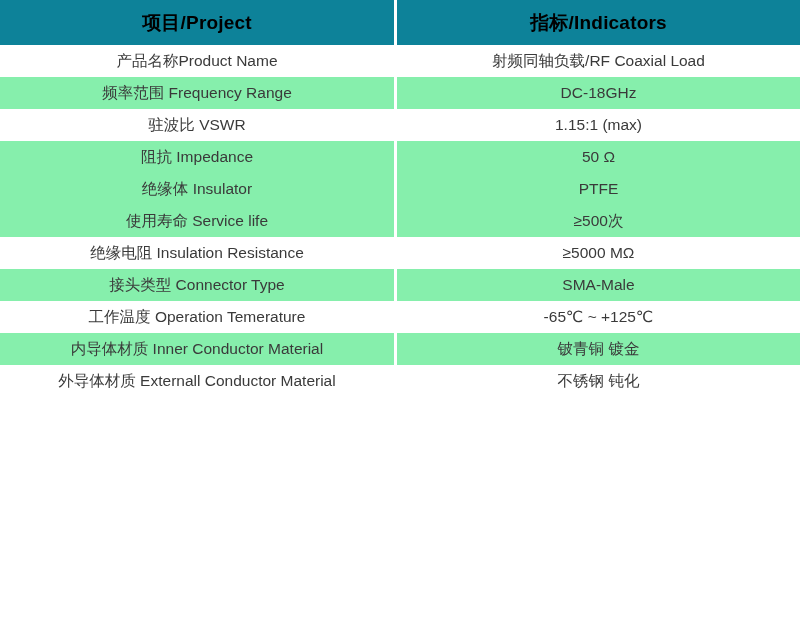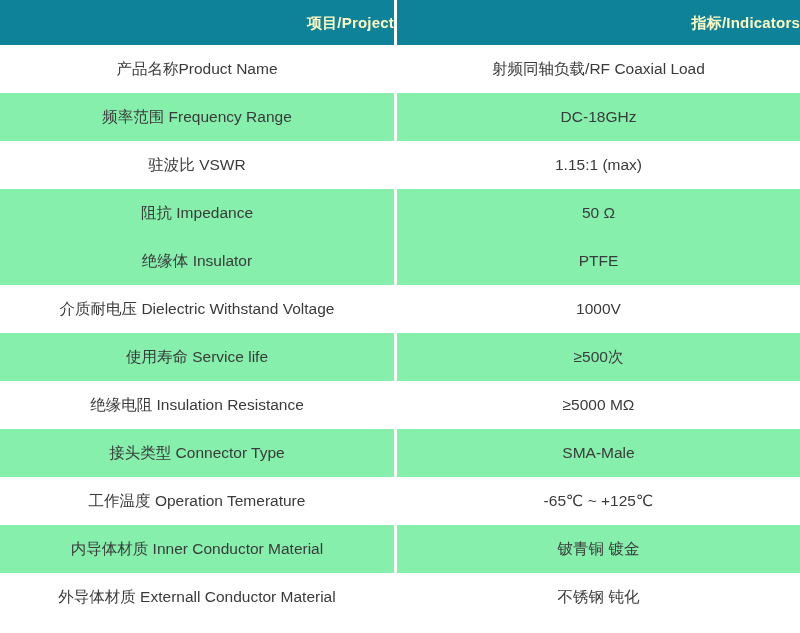--- a/index.html
+++ b/index.html
@@ -21,41 +21,41 @@
     border-collapse: collapse;
     table-layout: fixed;
   }
 
   
   .spec-table thead tr {
     height: 45px;
   }
   .spec-table thead th {
     background: #0d8299;
-    color: #fef9c3;
-    font-size: 15px;
+    color: #000000;
+    font-size: 19px;
     font-weight: bold;
-    text-align: right;
+    text-align: center;
     vertical-align: middle;
     padding: 0;
     letter-spacing: 0.2px;
     line-height: 45px;
     position: relative;
   }
   .spec-table thead th.col-project {
     width: 394px;
     border-right: 3px solid #ffffff;
   }
   .spec-table thead th.col-indicator {
     width: 403px;
   }
 
   
   .spec-table tbody tr {
-    height: 48px;
+    height: 32px;
     padding-left: 36px;
   }
   .spec-table tbody tr.row-odd td {
     background: #ffffff;
   }
   .spec-table tbody tr.row-even td {
     background: #86efac;
   }
   .spec-table tbody td {
     padding: 0;
@@ -99,24 +99,20 @@
         <td class="cell-indicator">1.15:1 (max)</td>
       </tr>
       <tr class="row-even">
         <td class="cell-project">阻抗 Impedance</td>
         <td class="cell-indicator">50 Ω</td>
       </tr>
       <tr class="row-even">
         <td class="cell-project">绝缘体 Insulator</td>
         <td class="cell-indicator">PTFE</td>
       </tr>
-      <tr class="row-odd">
-        <td class="cell-project">介质耐电压 Dielectric Withstand Voltage</td>
-        <td class="cell-indicator">1000V</td>
-      </tr>
       <tr class="row-even">
         <td class="cell-project">使用寿命 Service life</td>
         <td class="cell-indicator">≥500次</td>
       </tr>
       <tr class="row-odd">
         <td class="cell-project">绝缘电阻 Insulation Resistance</td>
         <td class="cell-indicator">≥5000 MΩ</td>
       </tr>
       <tr class="row-even">
         <td class="cell-project">接头类型 Connector Type</td>

